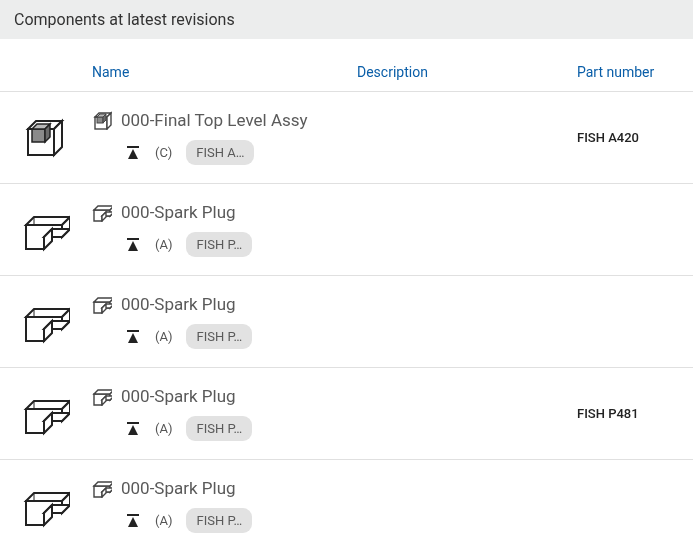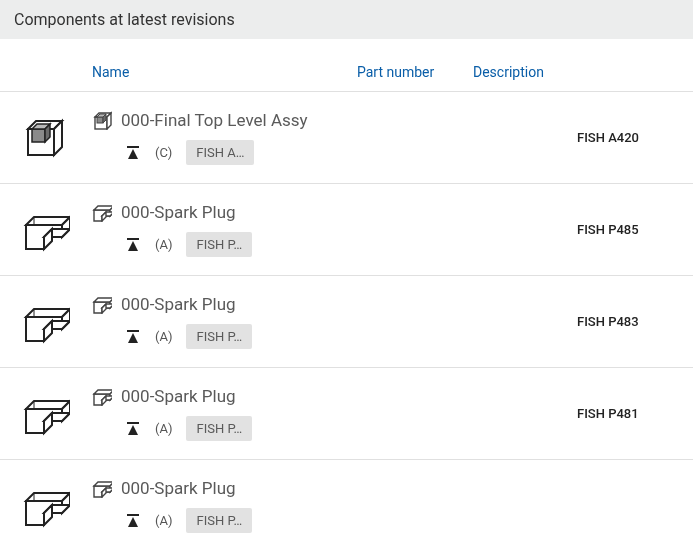--- a/index.html
+++ b/index.html
@@ -80,21 +80,21 @@
     }
     .rev-label {
       font-size: 13px;
       color: #555;
     }
     .chip {
       background: #e2e2e2;
       color: #5a5a5a;
       font-size: 13px;
       padding: 5px 10px;
-      border-radius: 2px;
+      border-radius: 9px;
       white-space: nowrap;
     }
     .row-part-number {
       width: 116px;
       font-size: 13px;
       color: #222;
       font-weight: 500;
       text-align: left;
     }
     .row-desc {
@@ -163,22 +163,22 @@
   </defs>
 </svg>
 
 <div class="header-bar">
   <span>Components at latest revisions</span>
 </div>
 
 <div class="column-headers">
   <div class="col-spacer"></div>
   <div class="col-header col-name">Name</div>
+  <div class="col-header col-desc">Description</div>
   <div class="col-header col-part">Part number</div>
-  <div class="col-header col-desc">Description</div>
 </div>
 
 <div id="rows-container">
     <div class="row">
     <div class="row-thumb">
       <svg width="48" height="46">
           <use href="#assembly-large"></use>
         </svg>
     </div>
     <div class="row-main">
@@ -222,21 +222,20 @@
         <span class="release-icon">
           <svg width="14" height="15">
               <use href="#release-icon-g"></use>
             </svg>
         </span>
         <span class="rev-label">(A)</span>
         <span class="chip">FISH P…</span>
       </div>
     </div>
     <div class="row-desc"></div>
-    <div class="row-part-number">FISH P485</div>
   </div>
     <div class="row">
     <div class="row-thumb">
       <svg width="48" height="46">
           <use href="#part-large"></use>
         </svg>
     </div>
     <div class="row-main">
       <div class="row-title-line">
         <span class="small-icon-wrap">
@@ -250,21 +249,20 @@
         <span class="release-icon">
           <svg width="14" height="15">
               <use href="#release-icon-g"></use>
             </svg>
         </span>
         <span class="rev-label">(A)</span>
         <span class="chip">FISH P…</span>
       </div>
     </div>
     <div class="row-desc"></div>
-    <div class="row-part-number">FISH P483</div>
   </div>
     <div class="row">
     <div class="row-thumb">
       <svg width="48" height="46">
           <use href="#part-large"></use>
         </svg>
     </div>
     <div class="row-main">
       <div class="row-title-line">
         <span class="small-icon-wrap">

